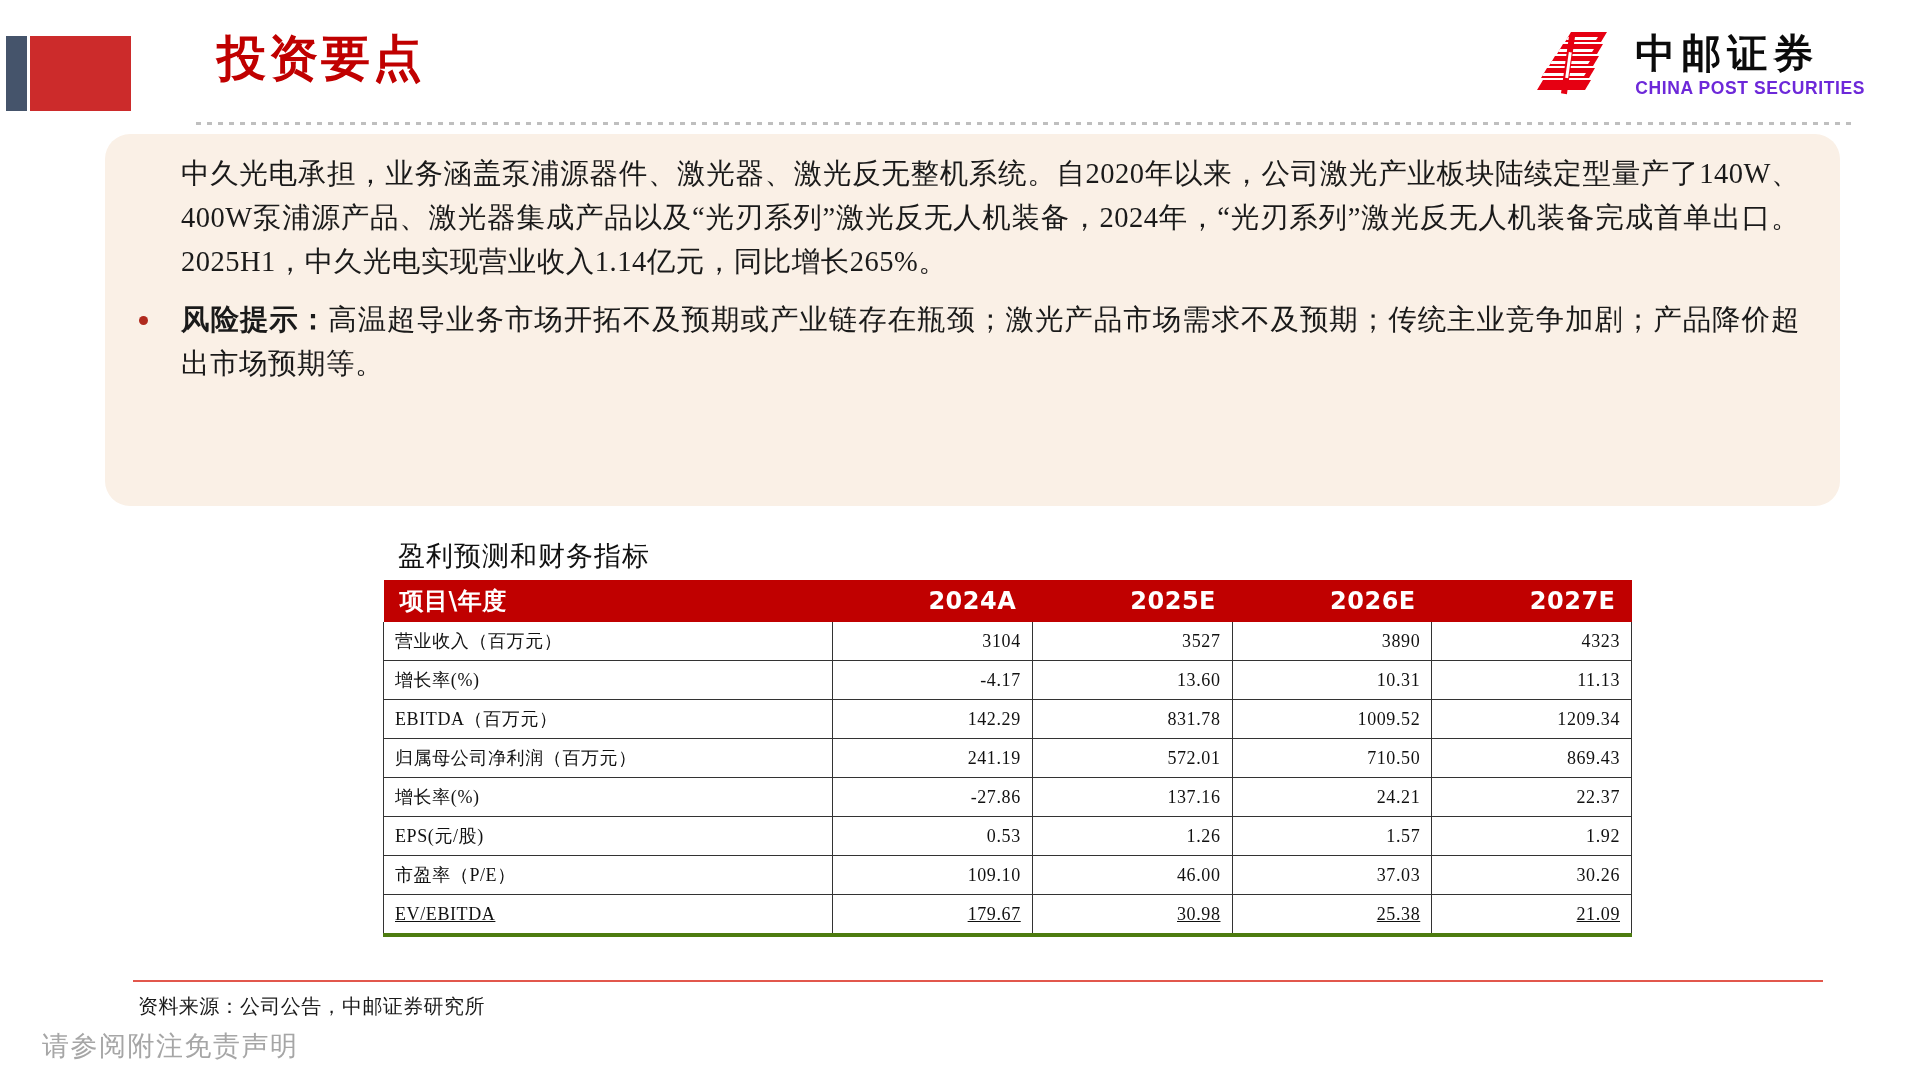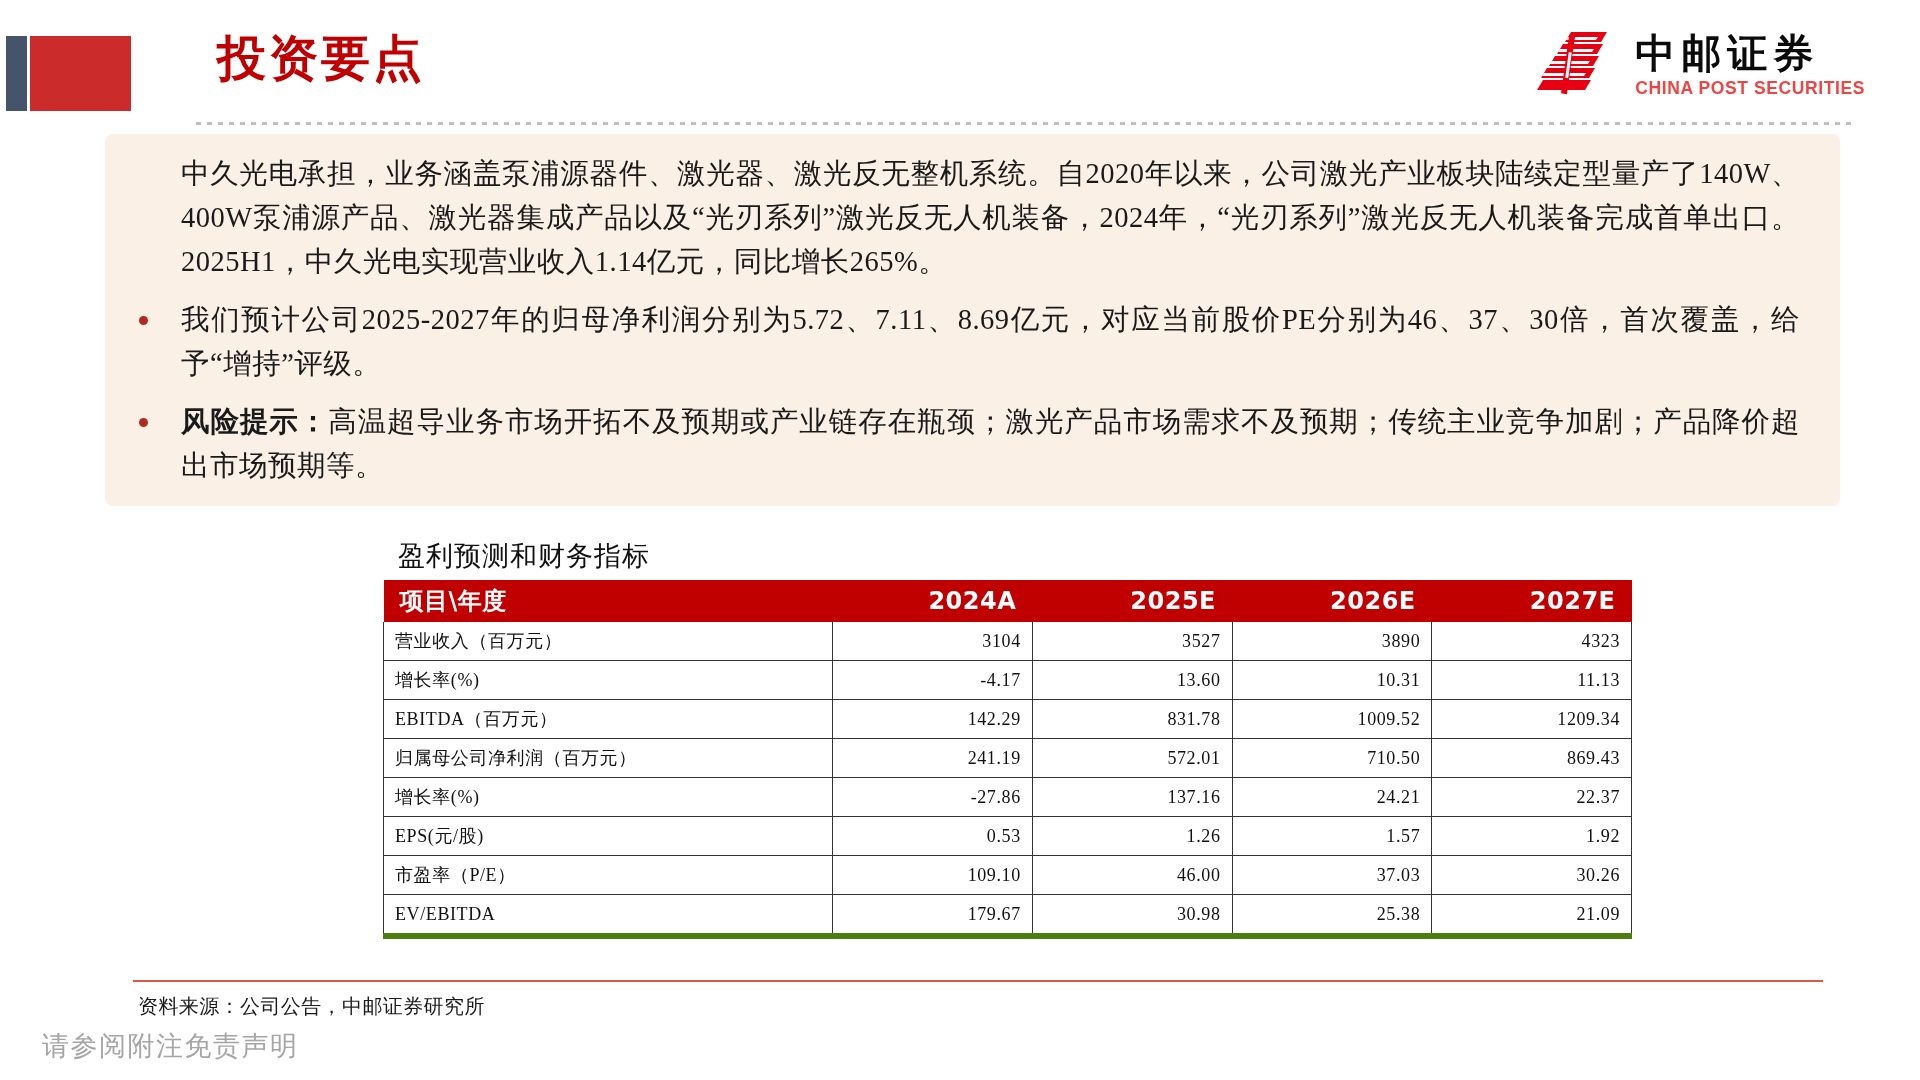--- a/index.html
+++ b/index.html
@@ -71,21 +71,21 @@
     font-weight: bold;
     color: #0B0B0B;
     letter-spacing: 6px;
     white-space: nowrap;
   }
   .logo-en {
     margin-top: 7px;
     font-family: "Liberation Sans", "DejaVu Sans", sans-serif;
     font-size: 17.5px;
     font-weight: bold;
-    color: #ef4444;
+    color: #6d28d9;
     letter-spacing: 0.6px;
     white-space: nowrap;
   }
 
   
   .dotted-rule {
     position: absolute;
     left: 196px;
     top: 122px;
     width: 1660px;
@@ -95,21 +95,21 @@
   }
 
   
   .card {
     position: absolute;
     left: 105px;
     top: 134px;
     width: 1735px;
     height: 372px;
     background: #FAF0E6;
-    border-radius: 8px;
+    border-radius: 25px;
     box-sizing: border-box;
   }
   .para-wrap {
     position: absolute;
     left: 76px;
     top: 14px;
     right: 40px;
   }
   .para {
     position: relative;
@@ -176,21 +176,21 @@
     padding: 0 11px;
     border-bottom: 1.4px solid #333333;
     border-right: 1.4px solid #333333;
     letter-spacing: 0.6px;
   }
   .fin-table td.lbl {
     text-align: left;
     border-left: 1.4px solid #333333;
   }
   .fin-table td.num { text-align: right; }
-  .fin-table tr:last-child td { border-bottom: 6px solid #4d7c0f; }
+  .fin-table tr:last-child td { border-bottom: 4px solid #4d7c0f; text-decoration: underline; }
   .fin-table td.num:last-child { border-right: 1.4px solid #333333; }
 
   
   .foot-rule {
     position: absolute;
     left: 133px;
     top: 980px;
     width: 1690px;
     height: 1.6px;
     background: #E2574C;
@@ -253,24 +253,20 @@
 
 <div class="dotted-rule"></div>
 
 <div class="card">
   <div class="para-wrap">
 
     <p class="para first">
       <span>中久光电承担，业务涵盖泵浦源器件、激光器、激光反无整机系统。自2020年以来，公司激光产业板块陆续定型量产了140W、400W泵浦源产品、激光器集成产品以及“光刃系列”激光反无人机装备，2024年，“光刃系列”激光反无人机装备完成首单出口。2025H1，中久光电实现营业收入1.14亿元，同比增长265%。</span>
     </p>
 
-    <p class="para">
-      <span class="bullet-dot"></span>
-      <span>我们预计公司2025-2027年的归母净利润分别为5.72、7.11、8.69亿元，对应当前股价PE分别为46、37、30倍，首次覆盖，给予“增持”评级。</span>
-    </p>
 
     <p class="para">
       <span class="bullet-dot"></span>
       <span class="bold">风险提示：</span><span>高温超导业务市场开拓不及预期或产业链存在瓶颈；激光产品市场需求不及预期；传统主业竞争加剧；产品降价超出市场预期等。</span>
     </p>
 
   </div>
 </div>
 
 <div class="tbl-title">盈利预测和财务指标</div>

